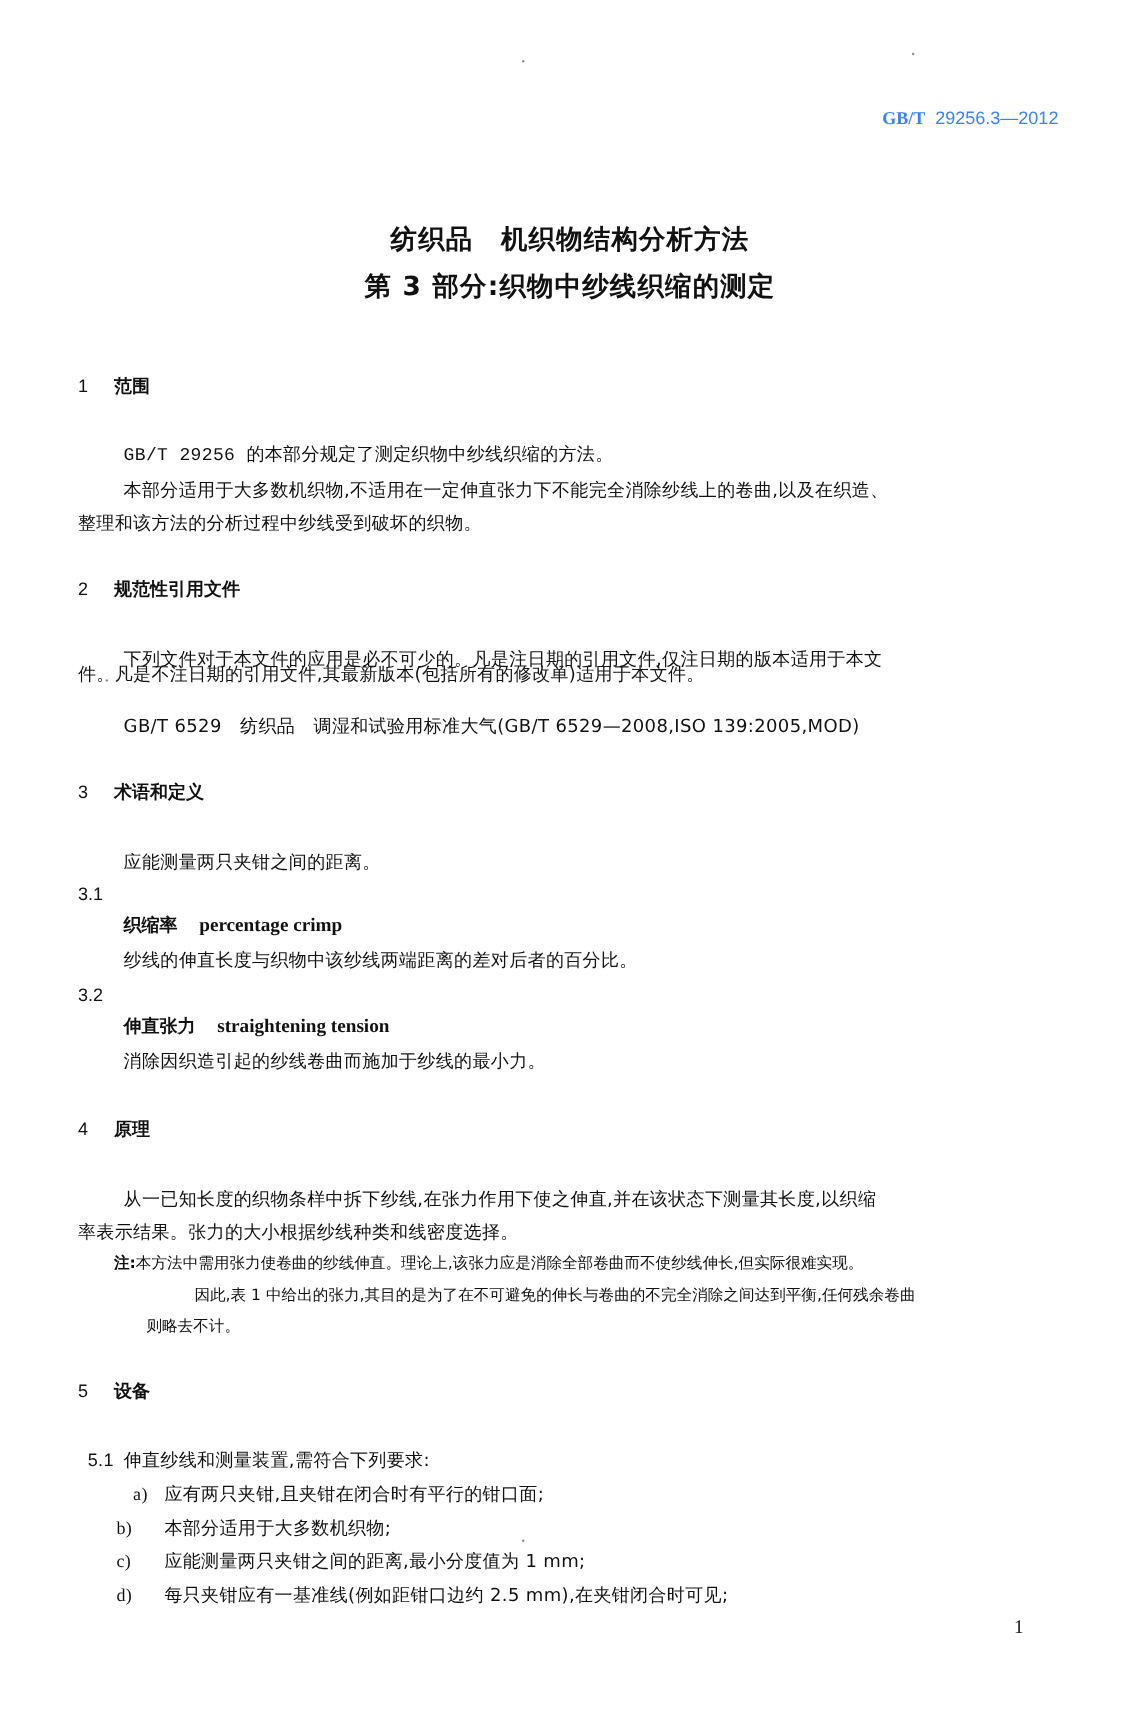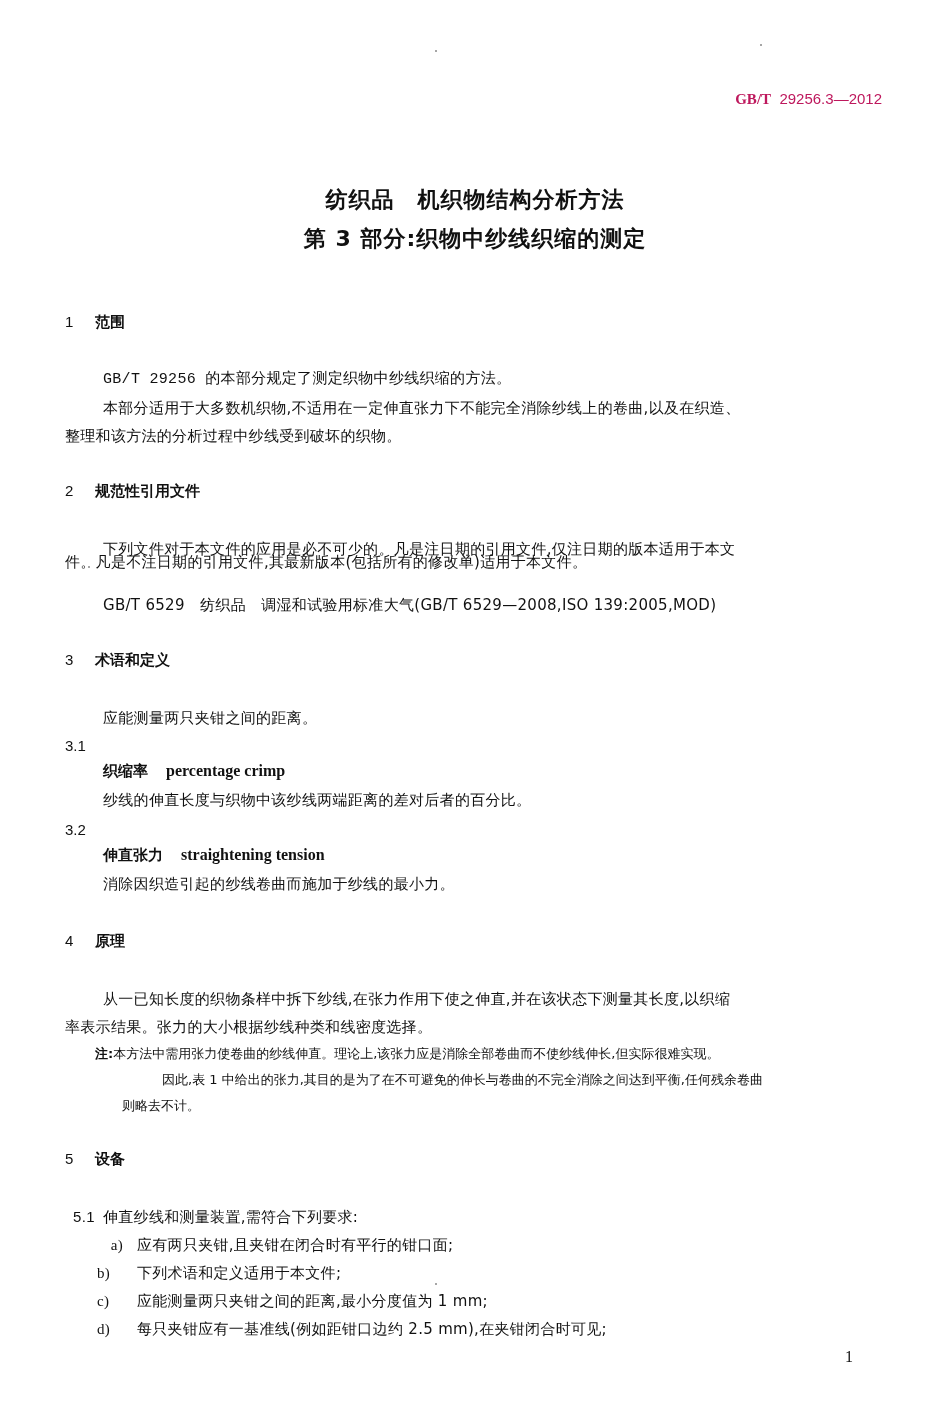--- a/index.html
+++ b/index.html
@@ -1,19 +1,19 @@
 <!DOCTYPE html>
 <html><head>
 <meta charset="utf-8">
 <style>
   html, body { margin:0; padding:0; background:#ffffff; }
   body { width:950px; height:1425px; position:relative; overflow:hidden; color:#111;
          font-family: "DejaVu Sans", sans-serif; }
   .abs { position:absolute; white-space:nowrap; }
-  .std-code { right:68px; top:90px; font-size:15px; font-family:"Liberation Sans", sans-serif; color:#be185d; }
+  .std-code { right:68px; top:90px; font-size:15px; font-family:"Liberation Sans", sans-serif; color:#3b82f6; }
   .std-code b { font-family:"Liberation Serif", serif; font-weight:bold; }
   .title { left:0; width:950px; text-align:center; font-size:22px; font-weight:bold; letter-spacing:1px; }
   .h { left:65px; font-size:15px; font-weight:bold; }
   .h .num { display:inline-block; width:30px; font-weight:normal; font-family:"Liberation Sans", sans-serif; }
   .p { font-size:15px; line-height:28px; letter-spacing:0.3px; }
   .p1 { left:103px; }
   .p0 { left:65px; }
   .note { font-size:13px; line-height:26px; }
   .term { left:103px; font-size:15px; font-weight:bold; }
   .term .en { font-family:"Liberation Serif", serif; margin-left:18px; font-size:16px; }
@@ -79,21 +79,21 @@
 <div class="abs h" style="top:1150px;">
   <span class="num">5</span><span>设备</span>
 </div>
 <div class="abs p" style="left:65px; top:1203px;">
   <span style="display:inline-block; width:38px; font-family:'Liberation Sans', sans-serif;text-align:center;">5.1</span><span>伸直纱线和测量装置,需符合下列要求:</span>
 </div>
 <div class="abs p item" style="top:1231px;text-align:center;">
   <span class="lbl">a)</span><span>应有两只夹钳,且夹钳在闭合时有平行的钳口面;</span>
 </div>
 <div class="abs p item" style="top:1259px;">
-  <span class="lbl">b)</span><span>下列术语和定义适用于本文件;</span>
+  <span class="lbl">b)</span><span>本部分适用于大多数机织物;</span>
 </div>
 <div class="abs p item" style="top:1287px;">
   <span class="lbl">c)</span><span>应能测量两只夹钳之间的距离,最小分度值为 1 mm;</span>
 </div>
 <div class="abs p item" style="top:1315px;">
   <span class="lbl">d)</span><span>每只夹钳应有一基准线(例如距钳口边约 2.5 mm),在夹钳闭合时可见;</span>
 </div>
 
 <div class="abs page-num">1</div>
 

